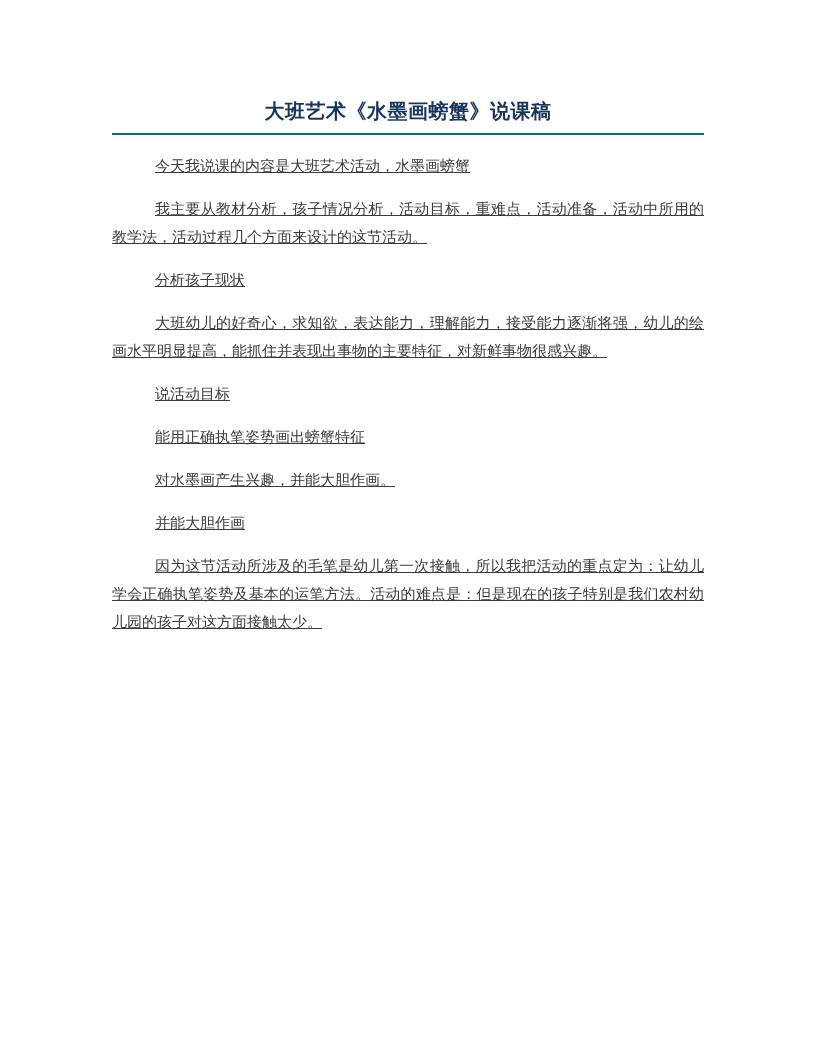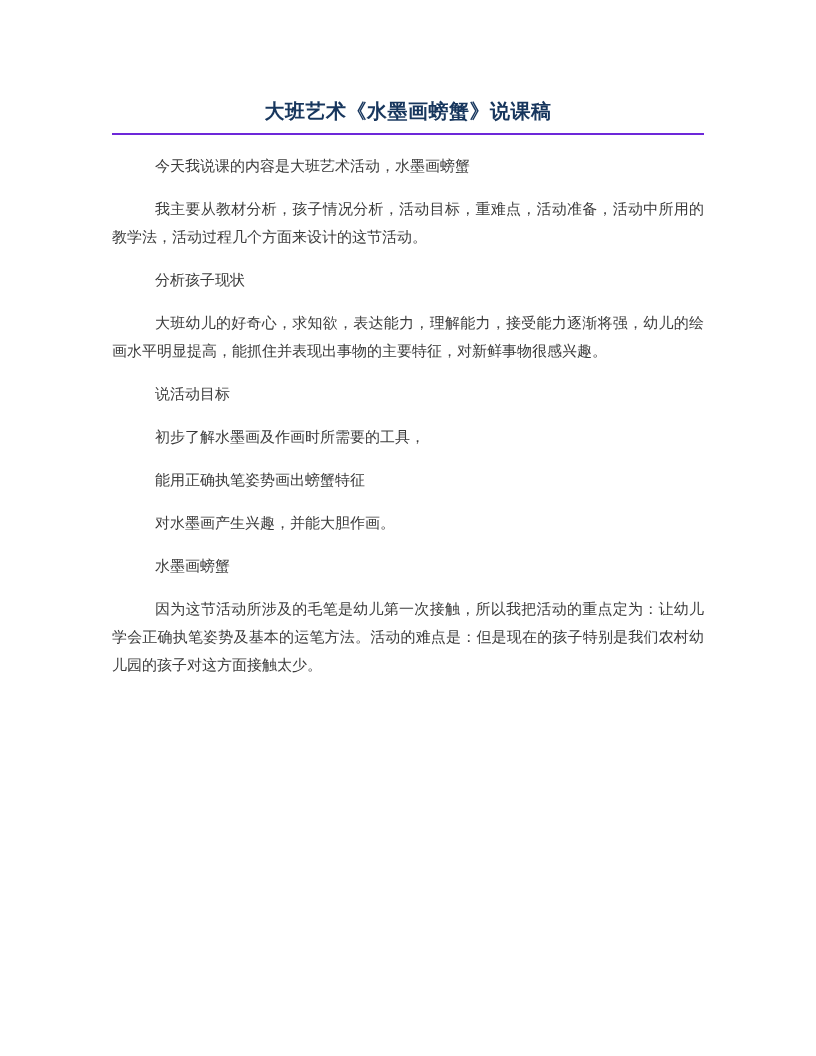--- a/index.html
+++ b/index.html
@@ -13,50 +13,50 @@
     height: 1056px;
     box-sizing: border-box;
     padding: 96px 112px 0 112px;
     background: #ffffff;
     overflow: hidden;
     font-family: "Liberation Sans", "DejaVu Sans", sans-serif;
   }
   .doc-title {
     margin: 0 0 17px 0;
     padding-bottom: 7px;
-    border-bottom: 2px solid #6d28d9;
+    border-bottom: 2px solid #0369a1;
     font-size: 20px;
     font-weight: bold;
     line-height: 30px;
     text-align: center;
     color: #17365D;
     letter-spacing: 0.5px;
   }
   .doc-body p {
     margin: 0 0 15px 0;
     font-size: 15px;
     line-height: 28px;
     color: #3B3B3B;
     text-indent: 43px;
     text-align: justify;
     text-justify: inter-ideograph;
     word-break: break-all;
+    text-decoration: underline;
   }
 </style>
 </head>
 <body>
 
 <div class="page">
   <h1 class="doc-title">大班艺术《水墨画螃蟹》说课稿</h1>
 
   <div class="doc-body">
     <p>今天我说课的内容是大班艺术活动，水墨画螃蟹</p>
     <p>我主要从教材分析，孩子情况分析，活动目标，重难点，活动准备，活动中所用的教学法，活动过程几个方面来设计的这节活动。</p>
     <p>分析孩子现状</p>
     <p>大班幼儿的好奇心，求知欲，表达能力，理解能力，接受能力逐渐将强，幼儿的绘画水平明显提高，能抓住并表现出事物的主要特征，对新鲜事物很感兴趣。</p>
     <p>说活动目标</p>
-    <p>初步了解水墨画及作画时所需要的工具，</p>
     <p>能用正确执笔姿势画出螃蟹特征</p>
     <p>对水墨画产生兴趣，并能大胆作画。</p>
-    <p>水墨画螃蟹</p>
+    <p>并能大胆作画</p>
     <p>因为这节活动所涉及的毛笔是幼儿第一次接触，所以我把活动的重点定为：让幼儿学会正确执笔姿势及基本的运笔方法。活动的难点是：但是现在的孩子特别是我们农村幼儿园的孩子对这方面接触太少。</p>
   </div>
 </div>
 
 </body></html>

